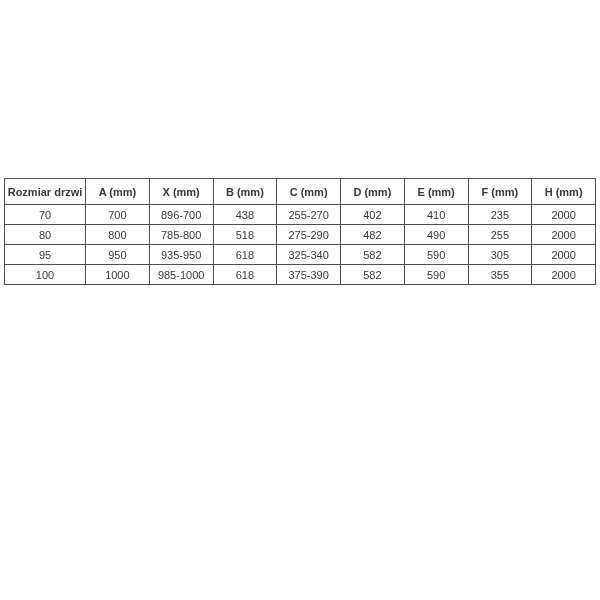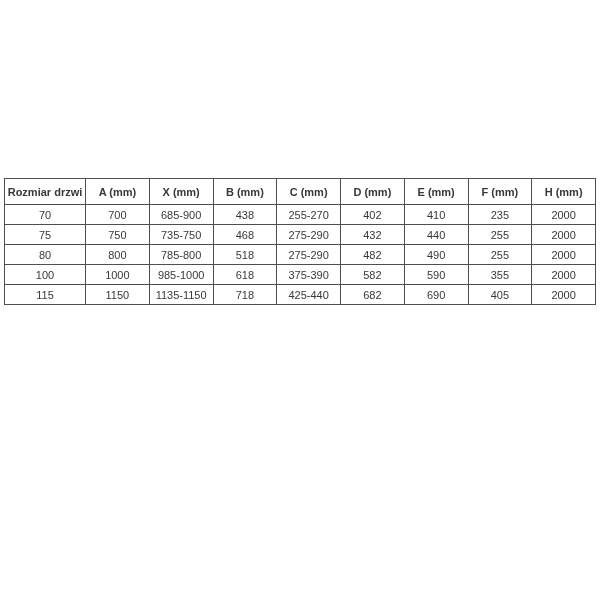--- a/index.html
+++ b/index.html
@@ -79,67 +79,56 @@
         <th>D (mm)</th>
         <th>E (mm)</th>
         <th>F (mm)</th>
         <th>H (mm)</th>
       </tr>
     </thead>
     <tbody>
         <tr>
           <td>70</td>
           <td>700</td>
-          <td>685-900</td>
+          <td>896-700</td>
           <td>438</td>
           <td>255-270</td>
           <td>402</td>
           <td>410</td>
           <td>235</td>
-          <td>2000</td>
-        </tr>
-        <tr>
-          <td>75</td>
-          <td>750</td>
-          <td>735-750</td>
-          <td>468</td>
-          <td>275-290</td>
-          <td>432</td>
-          <td>440</td>
-          <td>255</td>
           <td>2000</td>
         </tr>
         <tr>
           <td>80</td>
           <td>800</td>
           <td>785-800</td>
           <td>518</td>
           <td>275-290</td>
           <td>482</td>
           <td>490</td>
           <td>255</td>
           <td>2000</td>
         </tr>
         <tr>
+          <td>95</td>
+          <td>950</td>
+          <td>935-950</td>
+          <td>618</td>
+          <td>325-340</td>
+          <td>582</td>
+          <td>590</td>
+          <td>305</td>
+          <td>2000</td>
+        </tr>
+        <tr>
           <td>100</td>
           <td>1000</td>
           <td>985-1000</td>
           <td>618</td>
           <td>375-390</td>
           <td>582</td>
           <td>590</td>
           <td>355</td>
           <td>2000</td>
         </tr>
-        <tr>
-          <td>115</td>
-          <td>1150</td>
-          <td>1135-1150</td>
-          <td>718</td>
-          <td>425-440</td>
-          <td>682</td>
-          <td>690</td>
-          <td>405</td>
-          <td>2000</td>
-        </tr>
       </tbody>
   </table>
 </div>
 
 </body></html>

